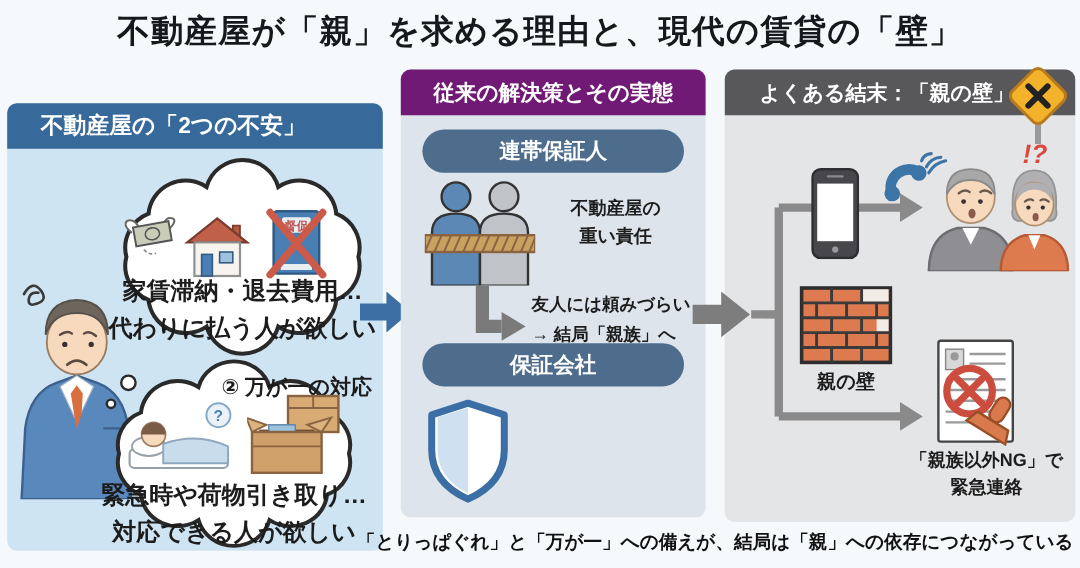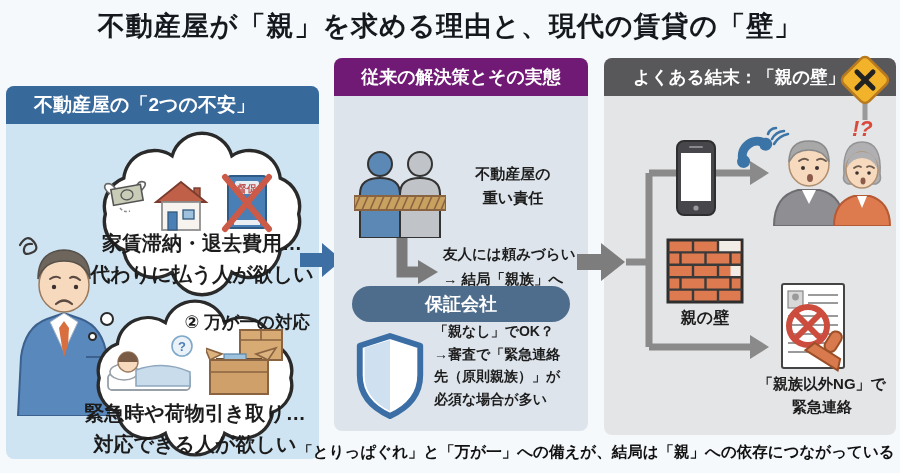--- a/index.html
+++ b/index.html
@@ -138,20 +138,21 @@
     </div>
   </div>
 
   <svg class="flow-arrow" style="left:300px;top:243px;" width="42" height="34" viewBox="0 0 42 34">
     <polygon points="0,10 22,10 22,0 42,17 22,34 22,24 0,24" fill="#3d6fa5"></polygon>
   </svg>
 
   <div id="middle-panel" class="panel">
     <div class="panel-header">従来の解決策とその実態</div>
 
+    <div class="pill" style="top:50px;">連帯保証人</div>
 
     <svg style="position:absolute;left:20px;top:92px;" width="92" height="88" viewBox="0 0 92 88">
       <circle cx="26" cy="14" r="12" fill="#5b88b5" stroke="#333" stroke-width="2"></circle>
       <path d="M6 88 L6 44 Q6 28 26 28 Q46 28 46 44 L46 88 Z" fill="#5b88b5" stroke="#333" stroke-width="2"></path>
       <circle cx="66" cy="14" r="12" fill="#c0c4c8" stroke="#333" stroke-width="2"></circle>
       <path d="M46 88 L46 44 Q46 28 66 28 Q86 28 86 44 L86 88 Z" fill="#c0c4c8" stroke="#333" stroke-width="2"></path>
       <rect x="0" y="46" width="92" height="14" fill="#c8a060" stroke="#8a6340" stroke-width="2"></rect>
       <g stroke="#8a6340" stroke-width="1.6">
         <line x1="6" y1="46" x2="0" y2="60"></line>
           <line x1="14" y1="46" x2="8" y2="60"></line>
@@ -179,24 +180,20 @@
     <div class="mid-text ml" style="left:109px;top:184px;width:142px;font-size:14.5px;line-height:1.7;">友人には頼みづらい
 → 結局「親族」へ</div>
 
     <div class="pill" style="top:228px;">保証会社</div>
 
     <svg style="position:absolute;left:16px;top:272px;" width="80" height="90" viewBox="0 0 82 92">
       <path d="M41 6 L72 16 V46 Q72 74 41 88 Q10 74 10 46 V16 Z" fill="#ffffff" stroke="#3a6ea5" stroke-width="6" stroke-linejoin="round"></path>
       <path d="M41 10 L15 18 V46 Q15 70 41 83 Z" fill="#cfe0f0"></path>
     </svg>
 
-    <div class="mid-text ml" style="left:100px;top:262px;width:150px;font-size:14px;line-height:1.62;">「親なし」でOK？
-→審査で「緊急連絡
-先（原則親族）」が
-必須な場合が多い</div>
   </div>
 
   <svg class="flow-arrow" style="left:577px;top:243px;z-index:4;" width="48" height="38" viewBox="0 0 48 38">
     <polygon points="0,11 24,11 24,0 48,19 24,38 24,27 0,27" fill="#7d7d7d"></polygon>
   </svg>
 
   <div id="right-panel" class="panel">
     <div class="panel-header">よくある結末：「親の壁」</div>
 
     <svg style="position:absolute;right:4px;top:-4px;z-index:3;" width="54" height="68" viewBox="0 0 54 68">

